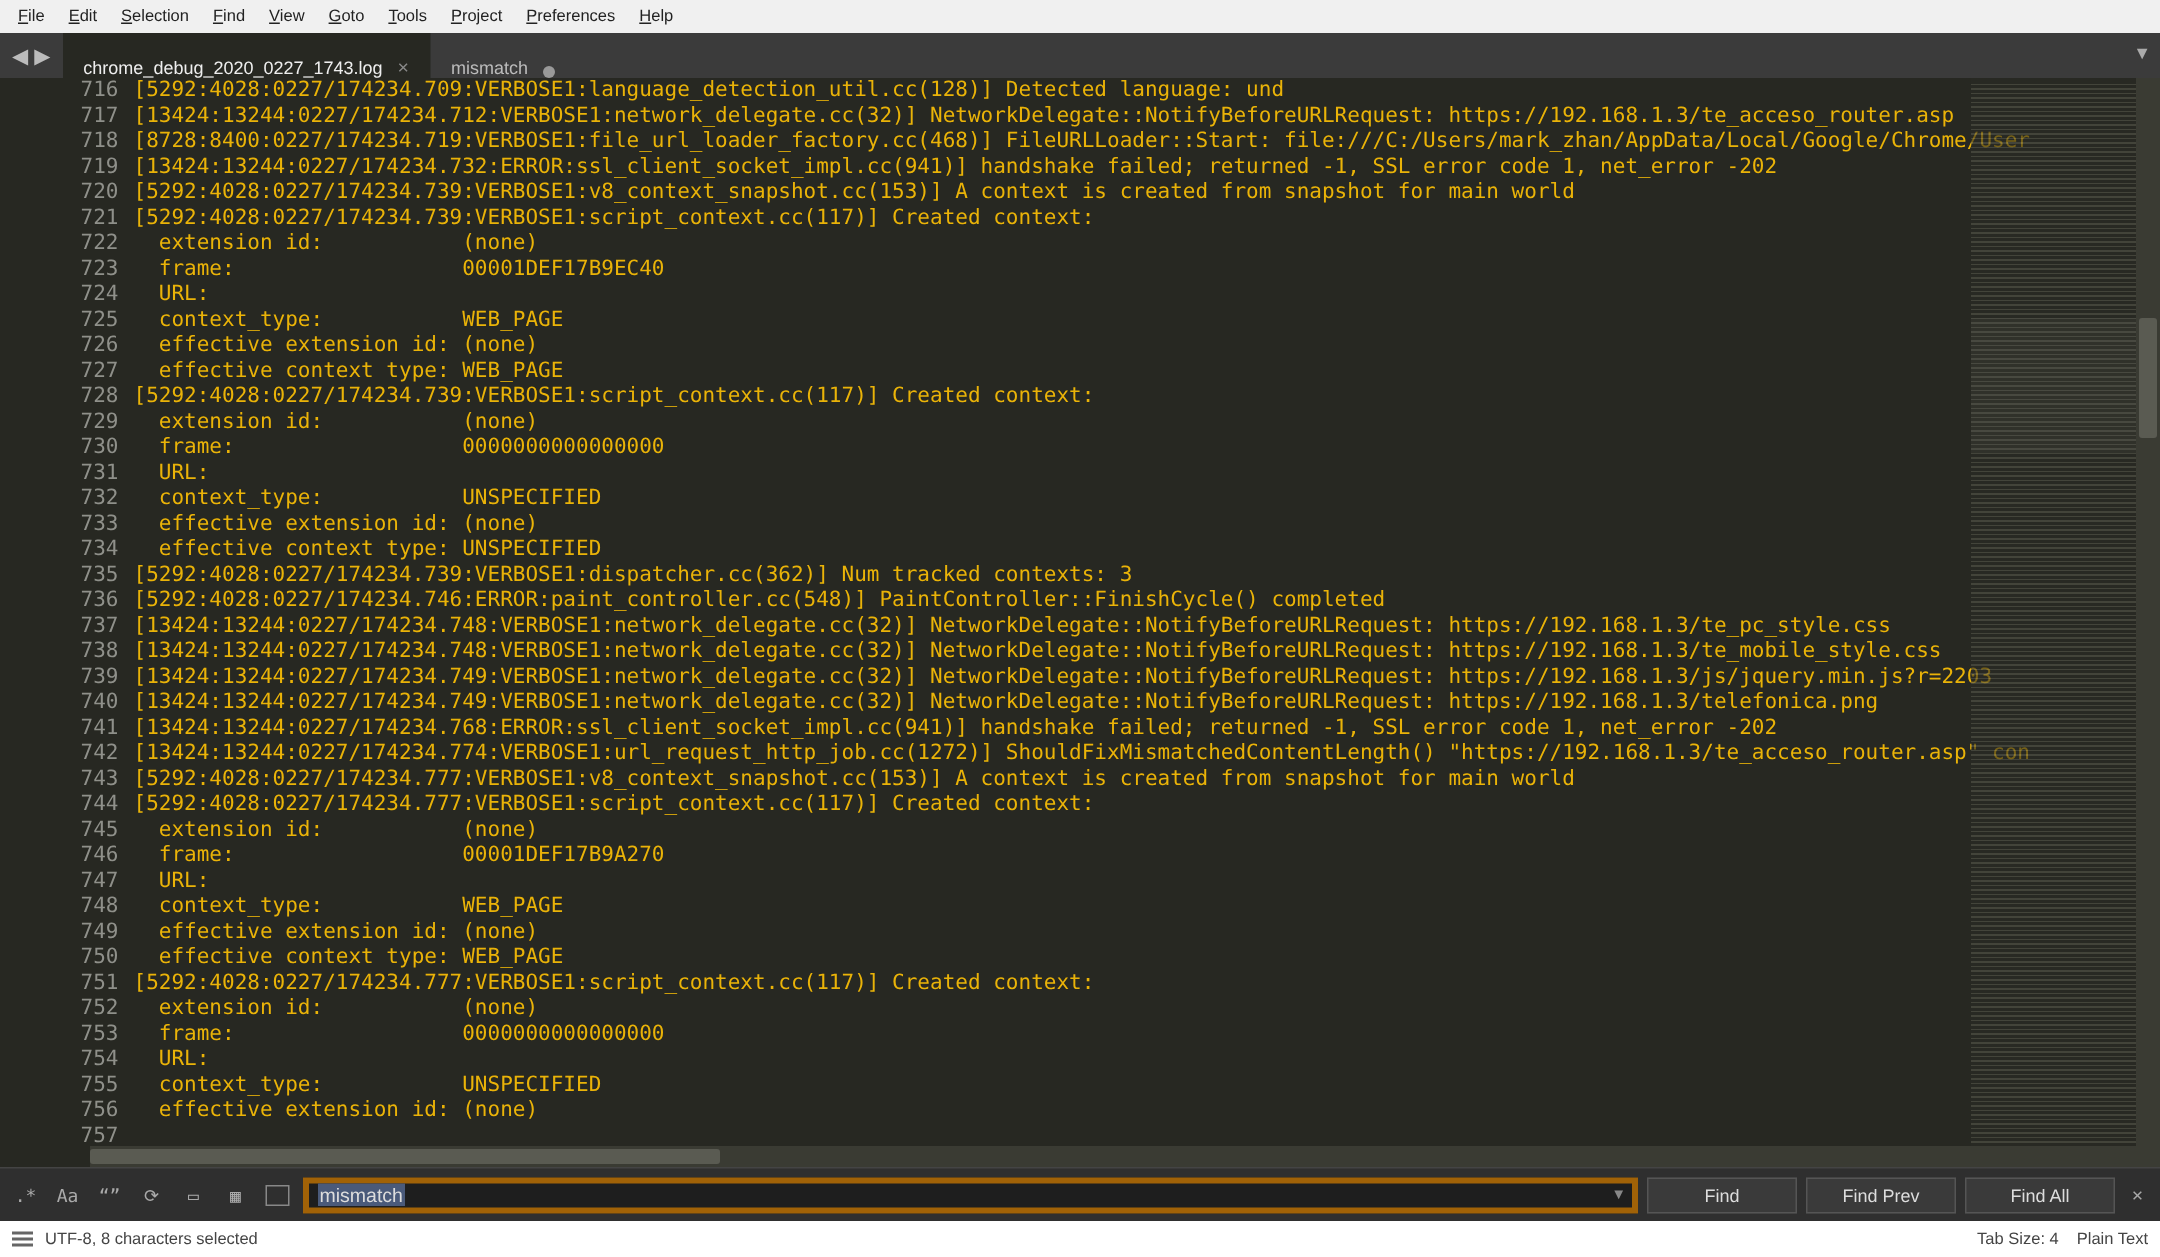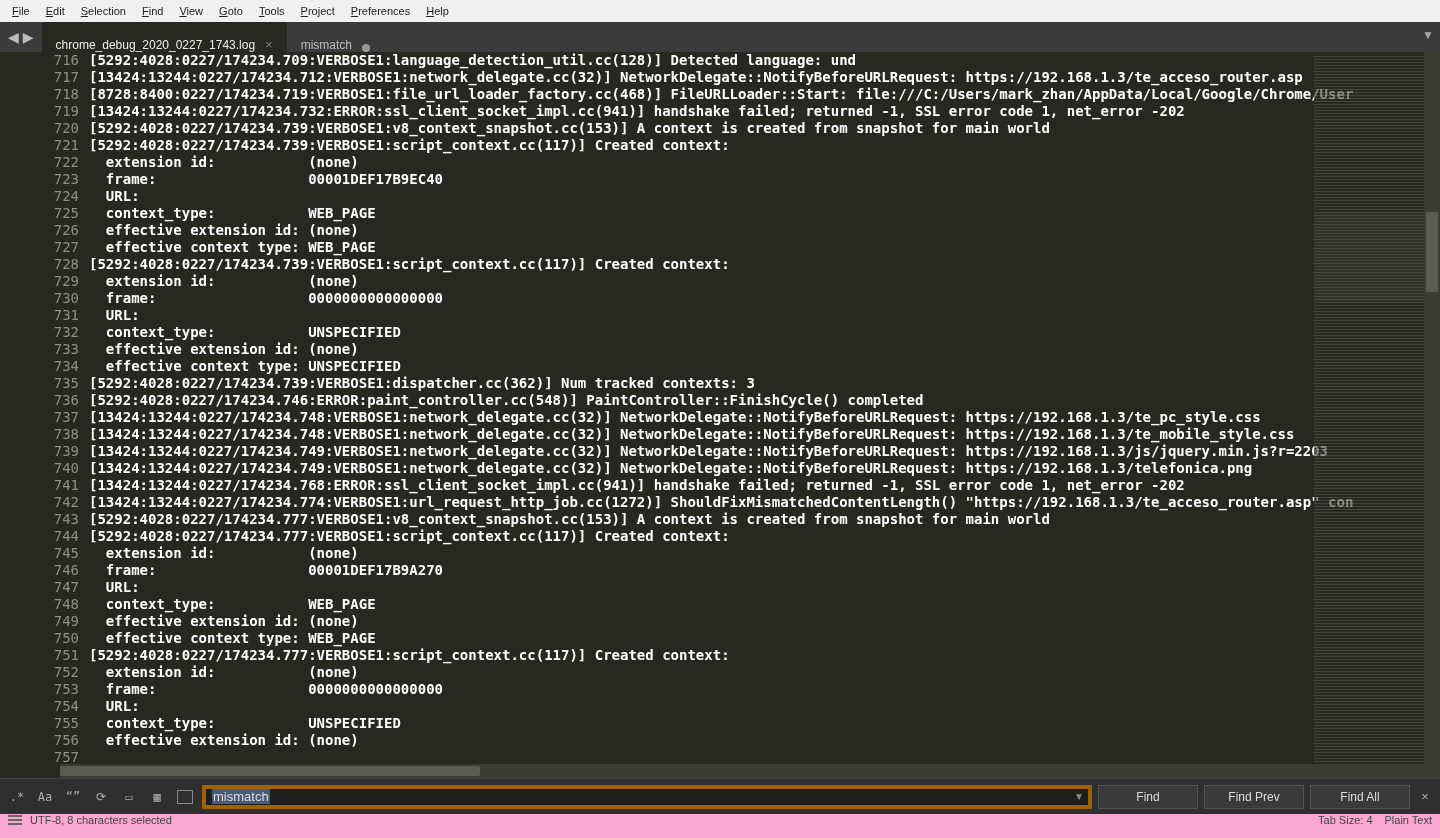--- a/index.html
+++ b/index.html
@@ -13,40 +13,40 @@
 .tabs { display: flex; align-items: stretch; height: 100%; }
 .tab { display: flex; align-items: flex-end; padding: 0 14px; color: #bbb; font-size: 12px; height: 100%; border-top: 1px solid transparent; cursor: default; position: relative; }
 .tab.active { background: #272822; color: #eee; }
 .tab .close { margin-left: 10px; color: #888; font-size: 13px; }
 .tab .dirty { margin-left: 10px; width: 8px; height: 8px; border-radius: 50%; background: #999; display: inline-block; }
 .tabbar .dropdown { position: absolute; right: 6px; top: 6px; color: #aaa; font-size: 12px; }
 .editor { position: relative; height: calc(838px - 22px - 30px - 36px - 24px); background: #272822; overflow: hidden; }
 .editor-inner { display: flex; font-family: Consolas, "DejaVu Sans Mono", monospace; font-size: 14px; line-height: 17px; white-space: pre; }
 .gutter { width: 60px; text-align: right; color: #8f908a; padding-right: 10px; user-select: none; flex-shrink: 0; margin-left: 29px; }
 .gutter .ln { height: 17px; }
-.code { color: #ffffff; position: relative; flex: 1; font-weight: bold; }
+.code { color: #eab308; position: relative; flex: 1; }
 .code .line { height: 17px; }
 .gutter .mark { position: relative; }
 .gutter .mark::before { content: ""; position: absolute; left: -58px; top: 0; width: 4px; height: 17px; background: #c8aa3d; }
 .minimap { position: absolute; right: 16px; top: 0; width: 110px; height: 100%; background: #2a2b24; opacity: 0.6; }
 .minimap .mblock { position: absolute; right: 0; width: 100%; background: repeating-linear-gradient(#56574a 0 1px, transparent 1px 3px); }
 .minimap .mview { position: absolute; right: 0; width: 100%; background: rgba(255,255,255,0.06); }
 .vscroll { position: absolute; right: 0; top: 0; width: 16px; height: 100%; background: #3a3b33; }
 .vscroll .thumb { position: absolute; left: 2px; width: 12px; background: #5a5b52; border-radius: 2px; }
 .hscroll { position: absolute; left: 60px; right: 16px; bottom: 0; height: 14px; background: #3a3b33; }
 .hscroll .thumb { position: absolute; top: 2px; height: 10px; background: #5a5b52; border-radius: 2px; }
 .findbar { height: 36px; background: #2f2f2f; display: flex; align-items: center; border-top: 1px solid #444; padding: 0 6px; gap: 6px; }
 .findbar .opt { width: 22px; height: 22px; display: flex; align-items: center; justify-content: center; color: #aaa; font-size: 12px; font-family: Consolas, monospace; cursor: default; }
 .findbar .contextbox { width: 16px; height: 14px; border: 1px solid #888; display: inline-block; }
 .findbar .input { flex: 1; height: 24px; background: #1e1e1e; border: 4px solid #a16207; color: #ddd; padding: 0 6px; font-size: 13px; display: flex; align-items: center; position: relative; }
 .findbar .input .text { background: #4a5a7a; padding: 0 1px; }
 .findbar .input .dd { position: absolute; right: 4px; color: #888; font-size: 10px; }
 .findbar .btn { width: 100px; height: 24px; background: #3a3a3a; border: 1px solid #555; color: #ddd; display: flex; align-items: center; justify-content: center; font-size: 12px; cursor: default; }
 .findbar .closex { width: 18px; color: #aaa; text-align: center; font-size: 13px; }
-.statusbar { height: 24px; background: #f9a8d4; color: #444; display: flex; align-items: flex-start; font-size: 11px; padding: 0 8px; justify-content: space-between; }
+.statusbar { height: 24px; background: #ffffff; color: #444; display: flex; align-items: center; font-size: 11px; padding: 0 8px; justify-content: space-between; }
 .statusbar .left { display: flex; align-items: center; gap: 8px; }
 .statusbar .right { display: flex; align-items: center; gap: 12px; margin-left: 45px; }
 .statusbar .menuicon { width: 14px; height: 10px; display: inline-block; }
 .statusbar .menuicon span { display: block; height: 2px; background: #666; margin-bottom: 2px; }
 </style>
 </head>
 <body>
 
 <div class="menubar" id="menubar">
     <span class="item"><span class="ul">F</span>ile</span>

